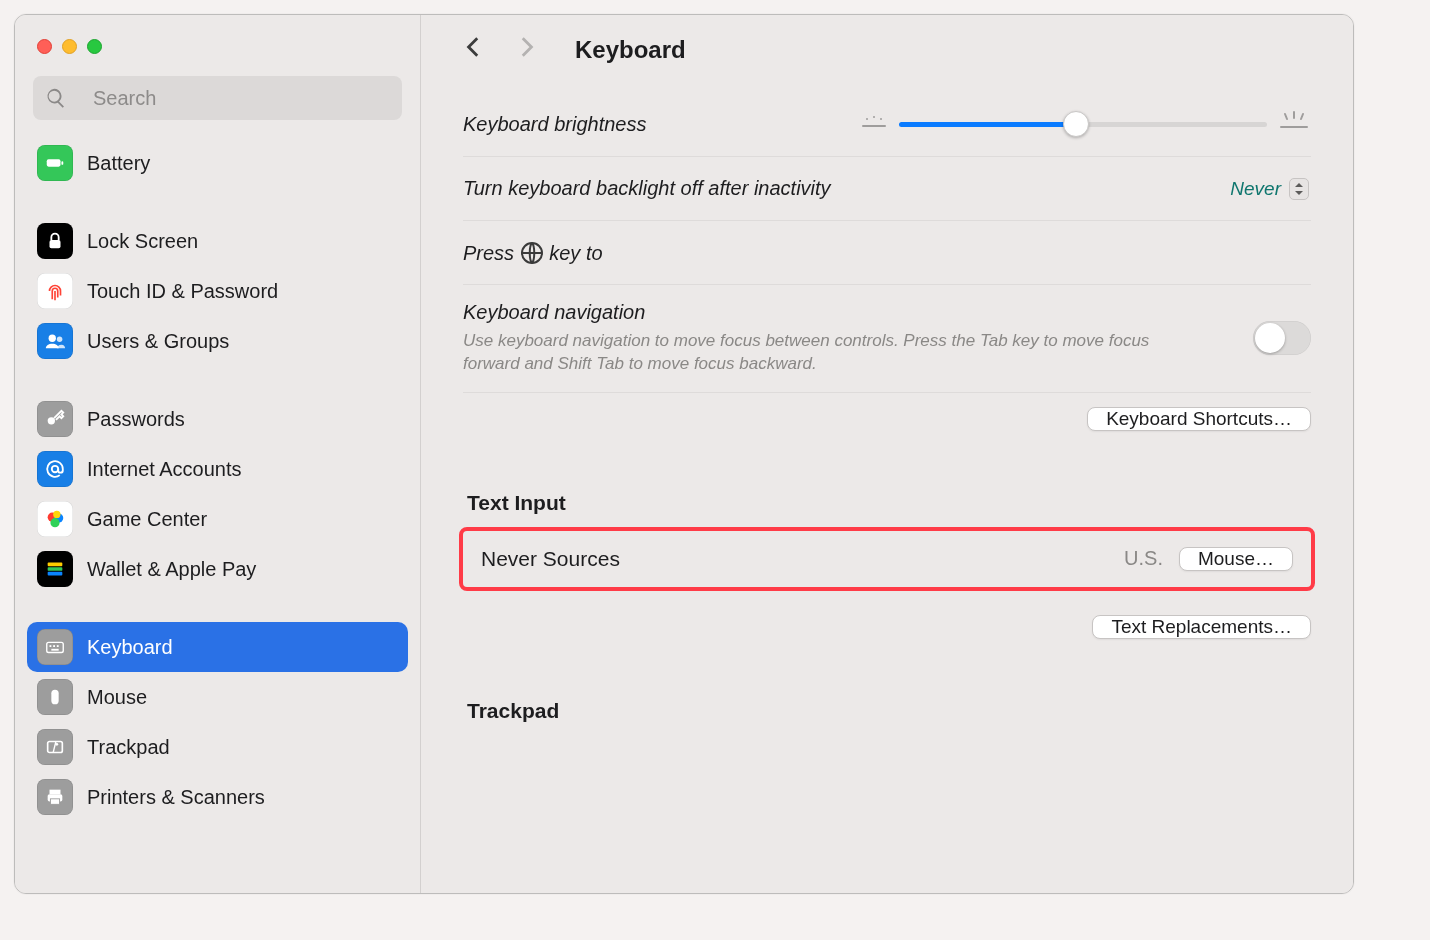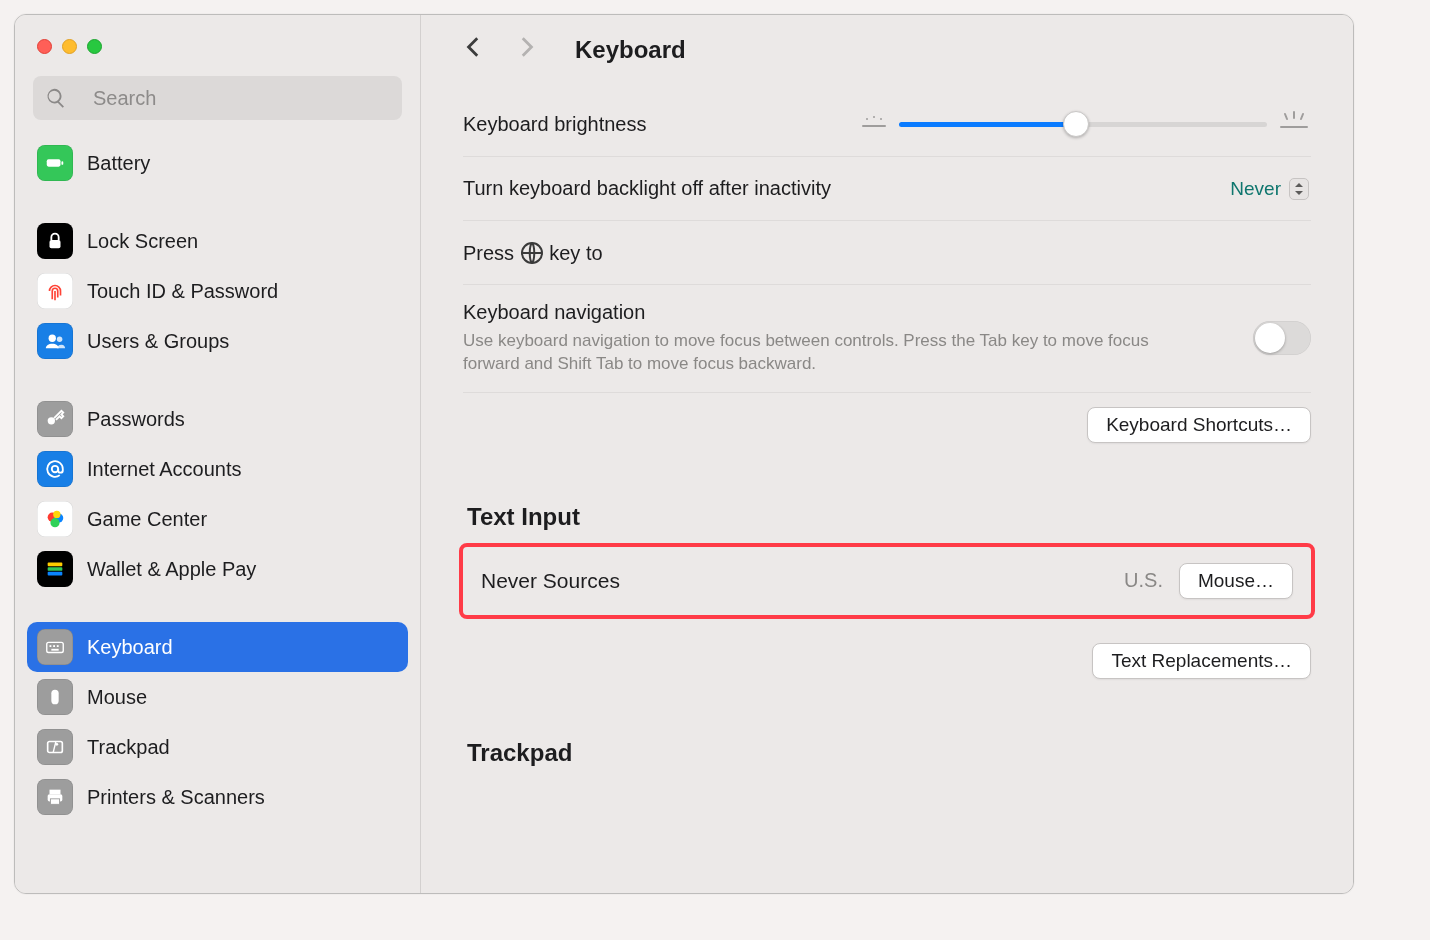--- a/index.html
+++ b/index.html
@@ -110,20 +110,21 @@
     flex:1; overflow-y:auto;
     padding: 8px 42px 30px 42px;
   }
   .row {
     display:flex;
     align-items:center;
     min-height:64px;
     padding: 16px 0;
     border-bottom: 1px solid #dedbda;
     gap: 16px;
+    font-style: italic;
   }
   .row:last-child { border-bottom:none; }
   .row .key {
     font-size:20px;
     flex:1;
   }
   .row .controls { display:flex; align-items:center; gap:10px; }
   .desc { font-size:17px; color:#8a8886; line-height:1.35; margin-top:6px; max-width:720px;}
   .vstack { display:flex; flex-direction:column; flex:1; }
 
@@ -164,31 +165,31 @@
     box-shadow: inset 0 0 0 0.5px rgba(0,0,0,0.08);
   }
   .toggle .knob {
     position:absolute; top:2px; left:2px;
     width:30px; height:30px; border-radius:50%;
     background:#fff; box-shadow:0 1px 3px rgba(0,0,0,0.3);
   }
 
   .btn {
     display:inline-flex; align-items:center;
-    height:36px; padding:0 18px;
+    height:24px; padding:0 18px;
     border-radius:8px;
     background:#fff;
     border:0.5px solid #c7c4c3;
     box-shadow:0 1px 2px rgba(0,0,0,0.06);
     font-size:19px;
   }
   .btn-row { display:flex; justify-content:flex-end; padding:14px 0 4px 0; border-bottom:none;}
 
   .section-title {
-    font-size:24px; font-weight:600;
+    font-size:21px; font-weight:600;
     margin: 56px 0 12px 4px;
   }
 
   .highlight {
     border:4px solid #ff3b47;
     border-radius:8px;
     padding: 16px 18px;
     display:flex; align-items:center; gap:16px;
     margin: 0 -4px;
   }

